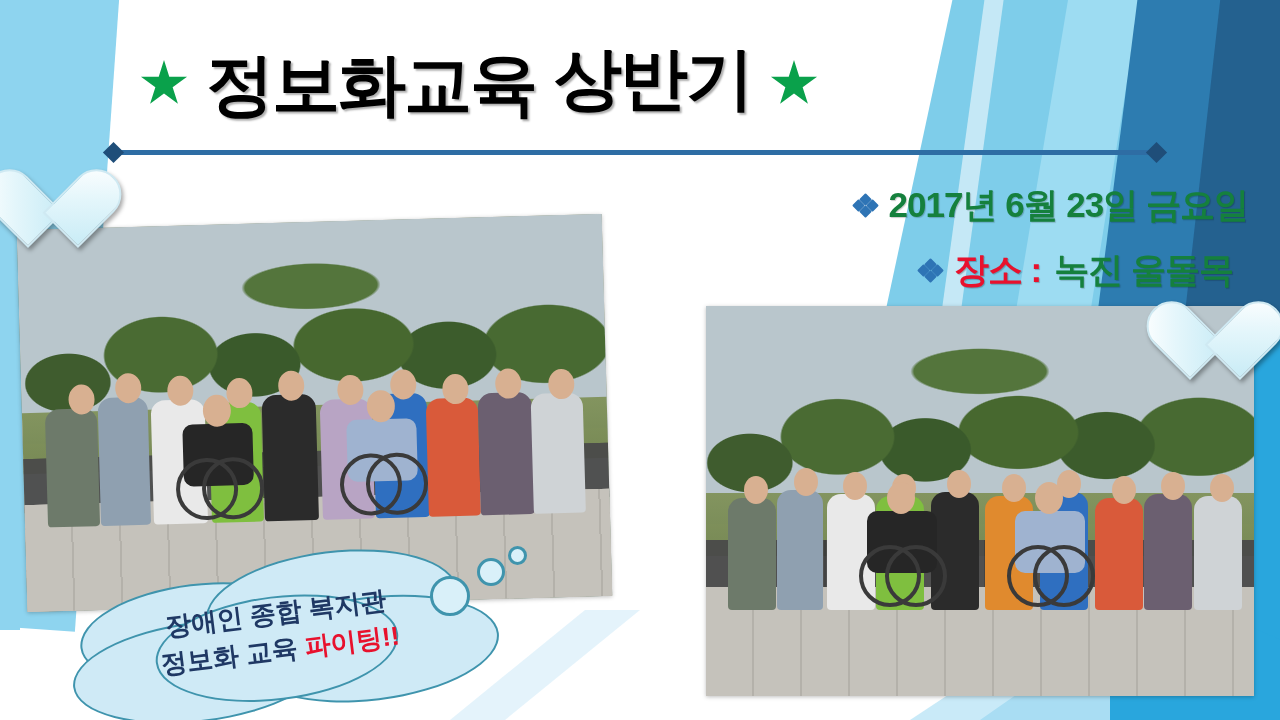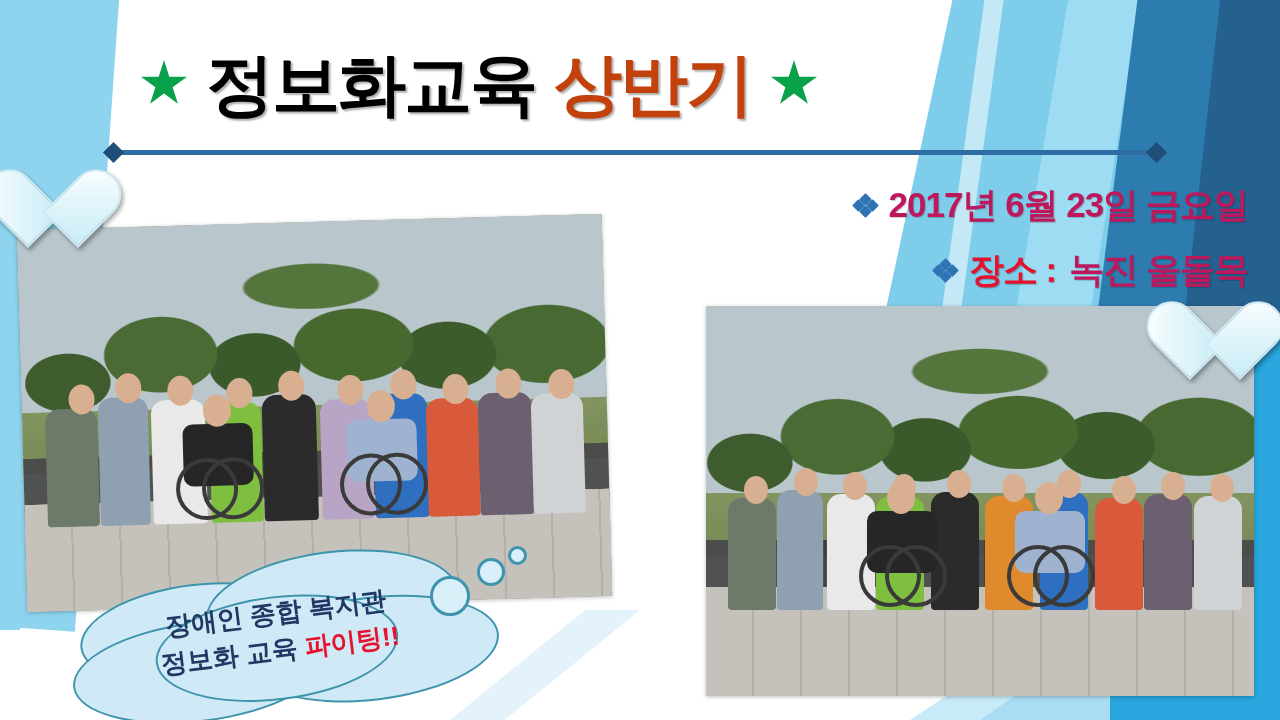--- a/index.html
+++ b/index.html
@@ -91,59 +91,59 @@
     width:48px;height:48px;flex:0 0 auto;
     background:#0aa14b;
     clip-path:polygon(50% 0%,61% 35%,98% 35%,68% 57%,79% 91%,50% 70%,21% 91%,32% 57%,2% 35%,39% 35%);
     filter:drop-shadow(2px 2px 1px rgba(0,0,0,.3));
   }
   .t-black,.t-blue,.t-red{
     font-size:68px;font-weight:bold;letter-spacing:-2px;line-height:1;
     text-shadow:2px 2px 2px rgba(0,0,0,.32);
   }
   .t-black{color:#000000;}
-  .t-blue{color:#c2410c;}
+  .t-blue{color:#000000;font-family:Liberation Mono, monospace;}
   .t-red{color:#ff0000;}
 
   
   .divider{
     position:absolute;left:112px;top:150px;width:1046px;height:5px;
     background:#2e6da4;
   }
   .dia{
     position:absolute;width:15px;height:15px;background:#1f4e79;
     transform:rotate(45deg);top:-5px;
   }
   .dia.l{left:-6px;}
   .dia.r{right:-6px;}
 
   
   .info{
     position:absolute;display:flex;align-items:center;gap:13px;
     white-space:nowrap;
   }
   .info-date{right:32px;top:182px;}
-  .info-place{right:32px;top:247px;}
+  .info-place{right:47px;top:247px;}
   .bullet{
     flex:0 0 auto;width:22px;height:22px;position:relative;
   }
   .bullet span{
     position:absolute;width:9px;height:9px;background:#2e74b5;
     transform:rotate(45deg);border-radius:1px;
   }
   .bullet span:nth-child(1){left:0;top:6px;}
   .bullet span:nth-child(2){left:7px;top:0;}
   .bullet span:nth-child(3){left:7px;top:12px;}
   .bullet span:nth-child(4){left:14px;top:6px;}
   .lbl-red{
     font-size:35px;font-weight:bold;color:#e8112d;letter-spacing:-1px;
     text-shadow:1px 1px 1px rgba(0,0,0,.25);
   }
   .val-navy{
-    font-size:35px;font-weight:bold;color:#be185d;letter-spacing:-1px;
+    font-size:35px;font-weight:bold;color:#15803d;letter-spacing:-1px;
     text-shadow:1px 1px 1px rgba(0,0,0,.2);
   }
 
   
   .photo{
     position:absolute;overflow:hidden;background:#7a8a74;
     box-shadow:0 1px 4px rgba(0,0,0,.25);
   }
   .photo-left{
     left:22px;top:222px;width:585px;height:382px;

